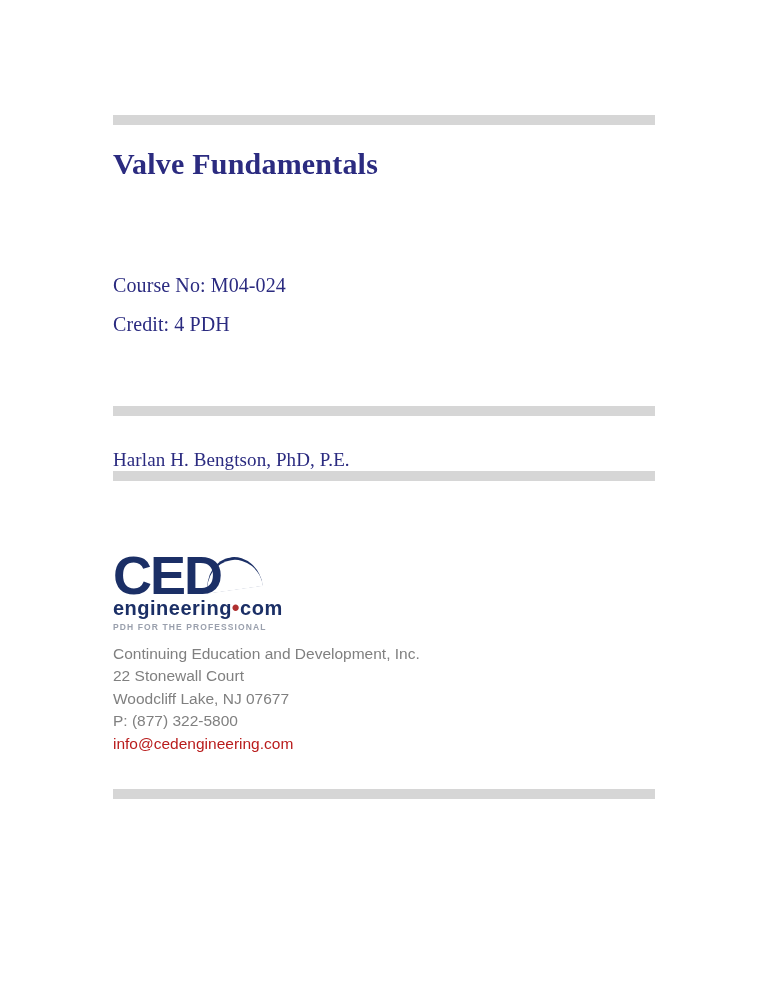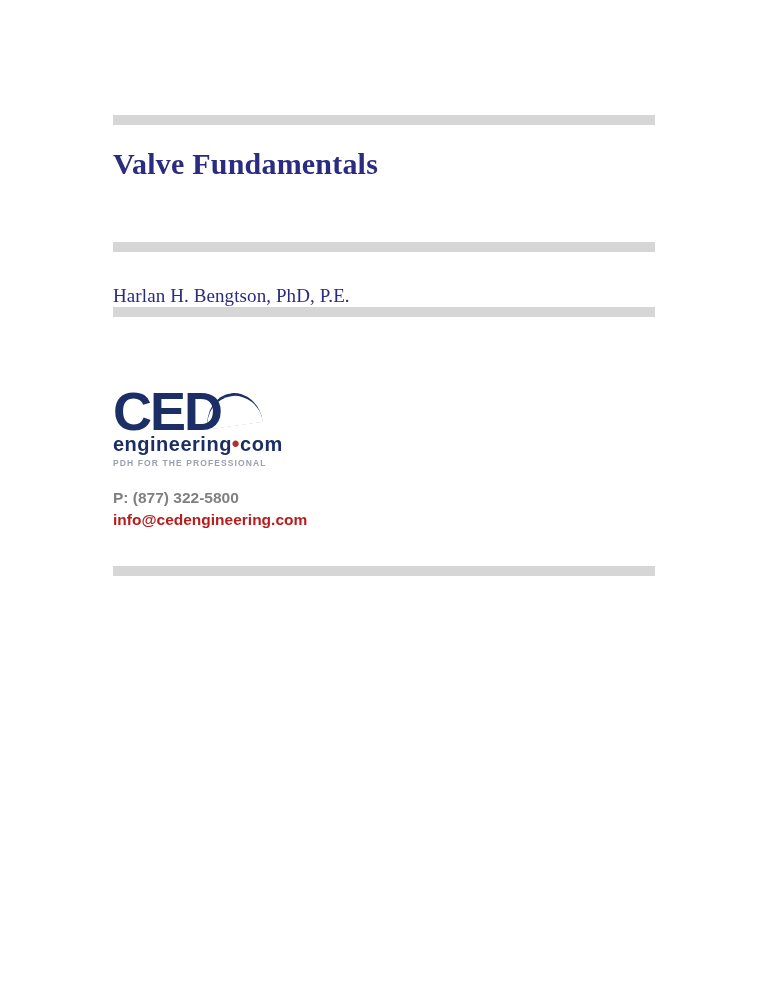--- a/index.html
+++ b/index.html
@@ -117,58 +117,65 @@
     font-size: 15.5px;
     color: #808080;
     line-height: 1.45;
     margin-top: 16px;
   }
   .contact {
     font-family: "Liberation Sans", sans-serif;
     font-size: 15.5px;
     color: #808080;
     line-height: 1.45;
-    margin-top: 24px;
-    font-weight: bold;
   }
   .email {
     font-family: "Liberation Sans", sans-serif;
     font-size: 15.5px;
     color: #b91c1c;
     line-height: 1.45;
     display: inline-block;
   }
   .rule-last { margin-top: 34px; }
 </style>
 </head>
 <body>
 
 <div class="page">
   <div class="content">
 
     <div class="rule rule-top"></div>
 
     <div class="doc-title">Valve Fundamentals</div>
 
+    <div class="meta-block">
+      <div class="meta-line">Course No: M04-024</div>
+      <div class="meta-line">Credit: 4 PDH</div>
+    </div>
 
     <div class="spacer-1"></div>
 
     <div class="rule rule-mid"></div>
 
     <div class="author">Harlan H. Bengtson, PhD, P.E.</div>
 
     <div class="rule rule-bot"></div>
 
     <div class="logo-wrap">
       <div class="logo-ced">CED</div>
       <div class="logo-swoosh"></div>
       <div class="logo-eng"><span>engineering</span><span class="dot">•</span><span>com</span></div>
       <div class="logo-tag">PDH FOR THE PROFESSIONAL</div>
     </div>
 
+    <div class="address">
+      <div>Continuing Education and Development, Inc.</div>
+      <div>22 Stonewall Court</div>
+      <div>Woodcliff Lake, NJ 07677</div>
+    </div>
 
     <div class="contact">
       <div>P: (877) 322-5800</div>
       <div class="email">info@cedengineering.com</div>
     </div>
 
     <div class="rule rule-last"></div>
 
   </div>
 </div>

